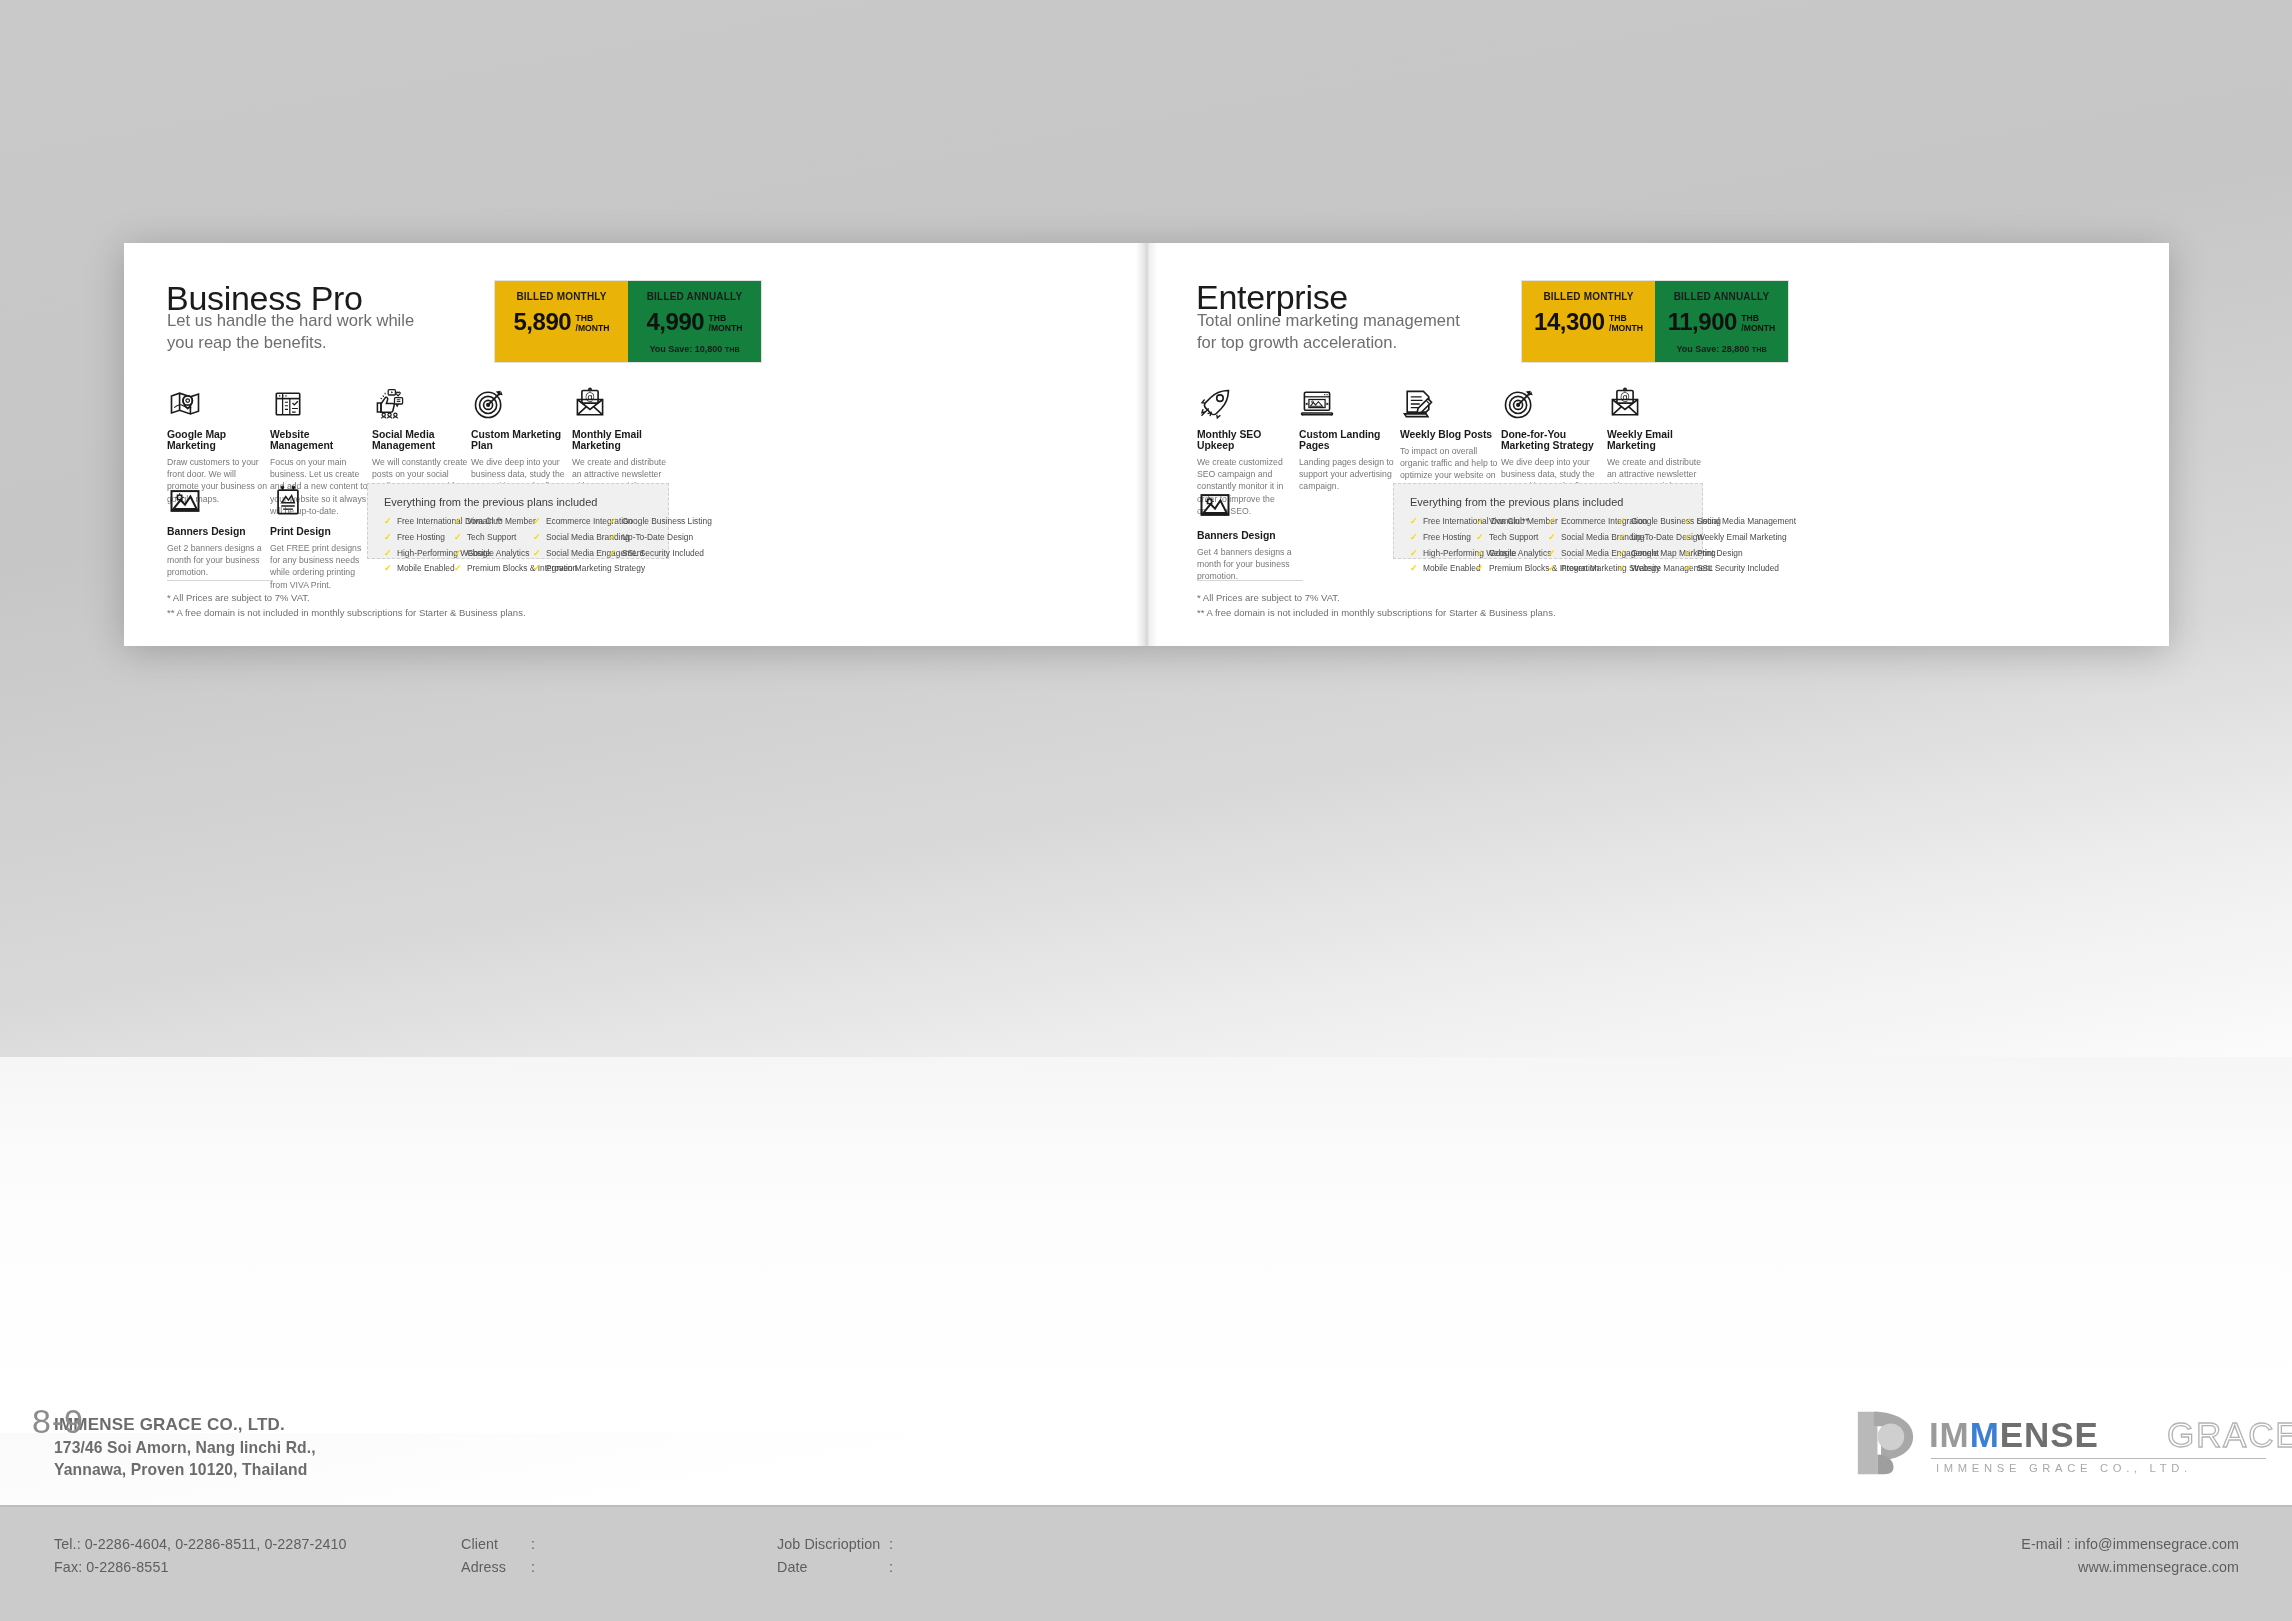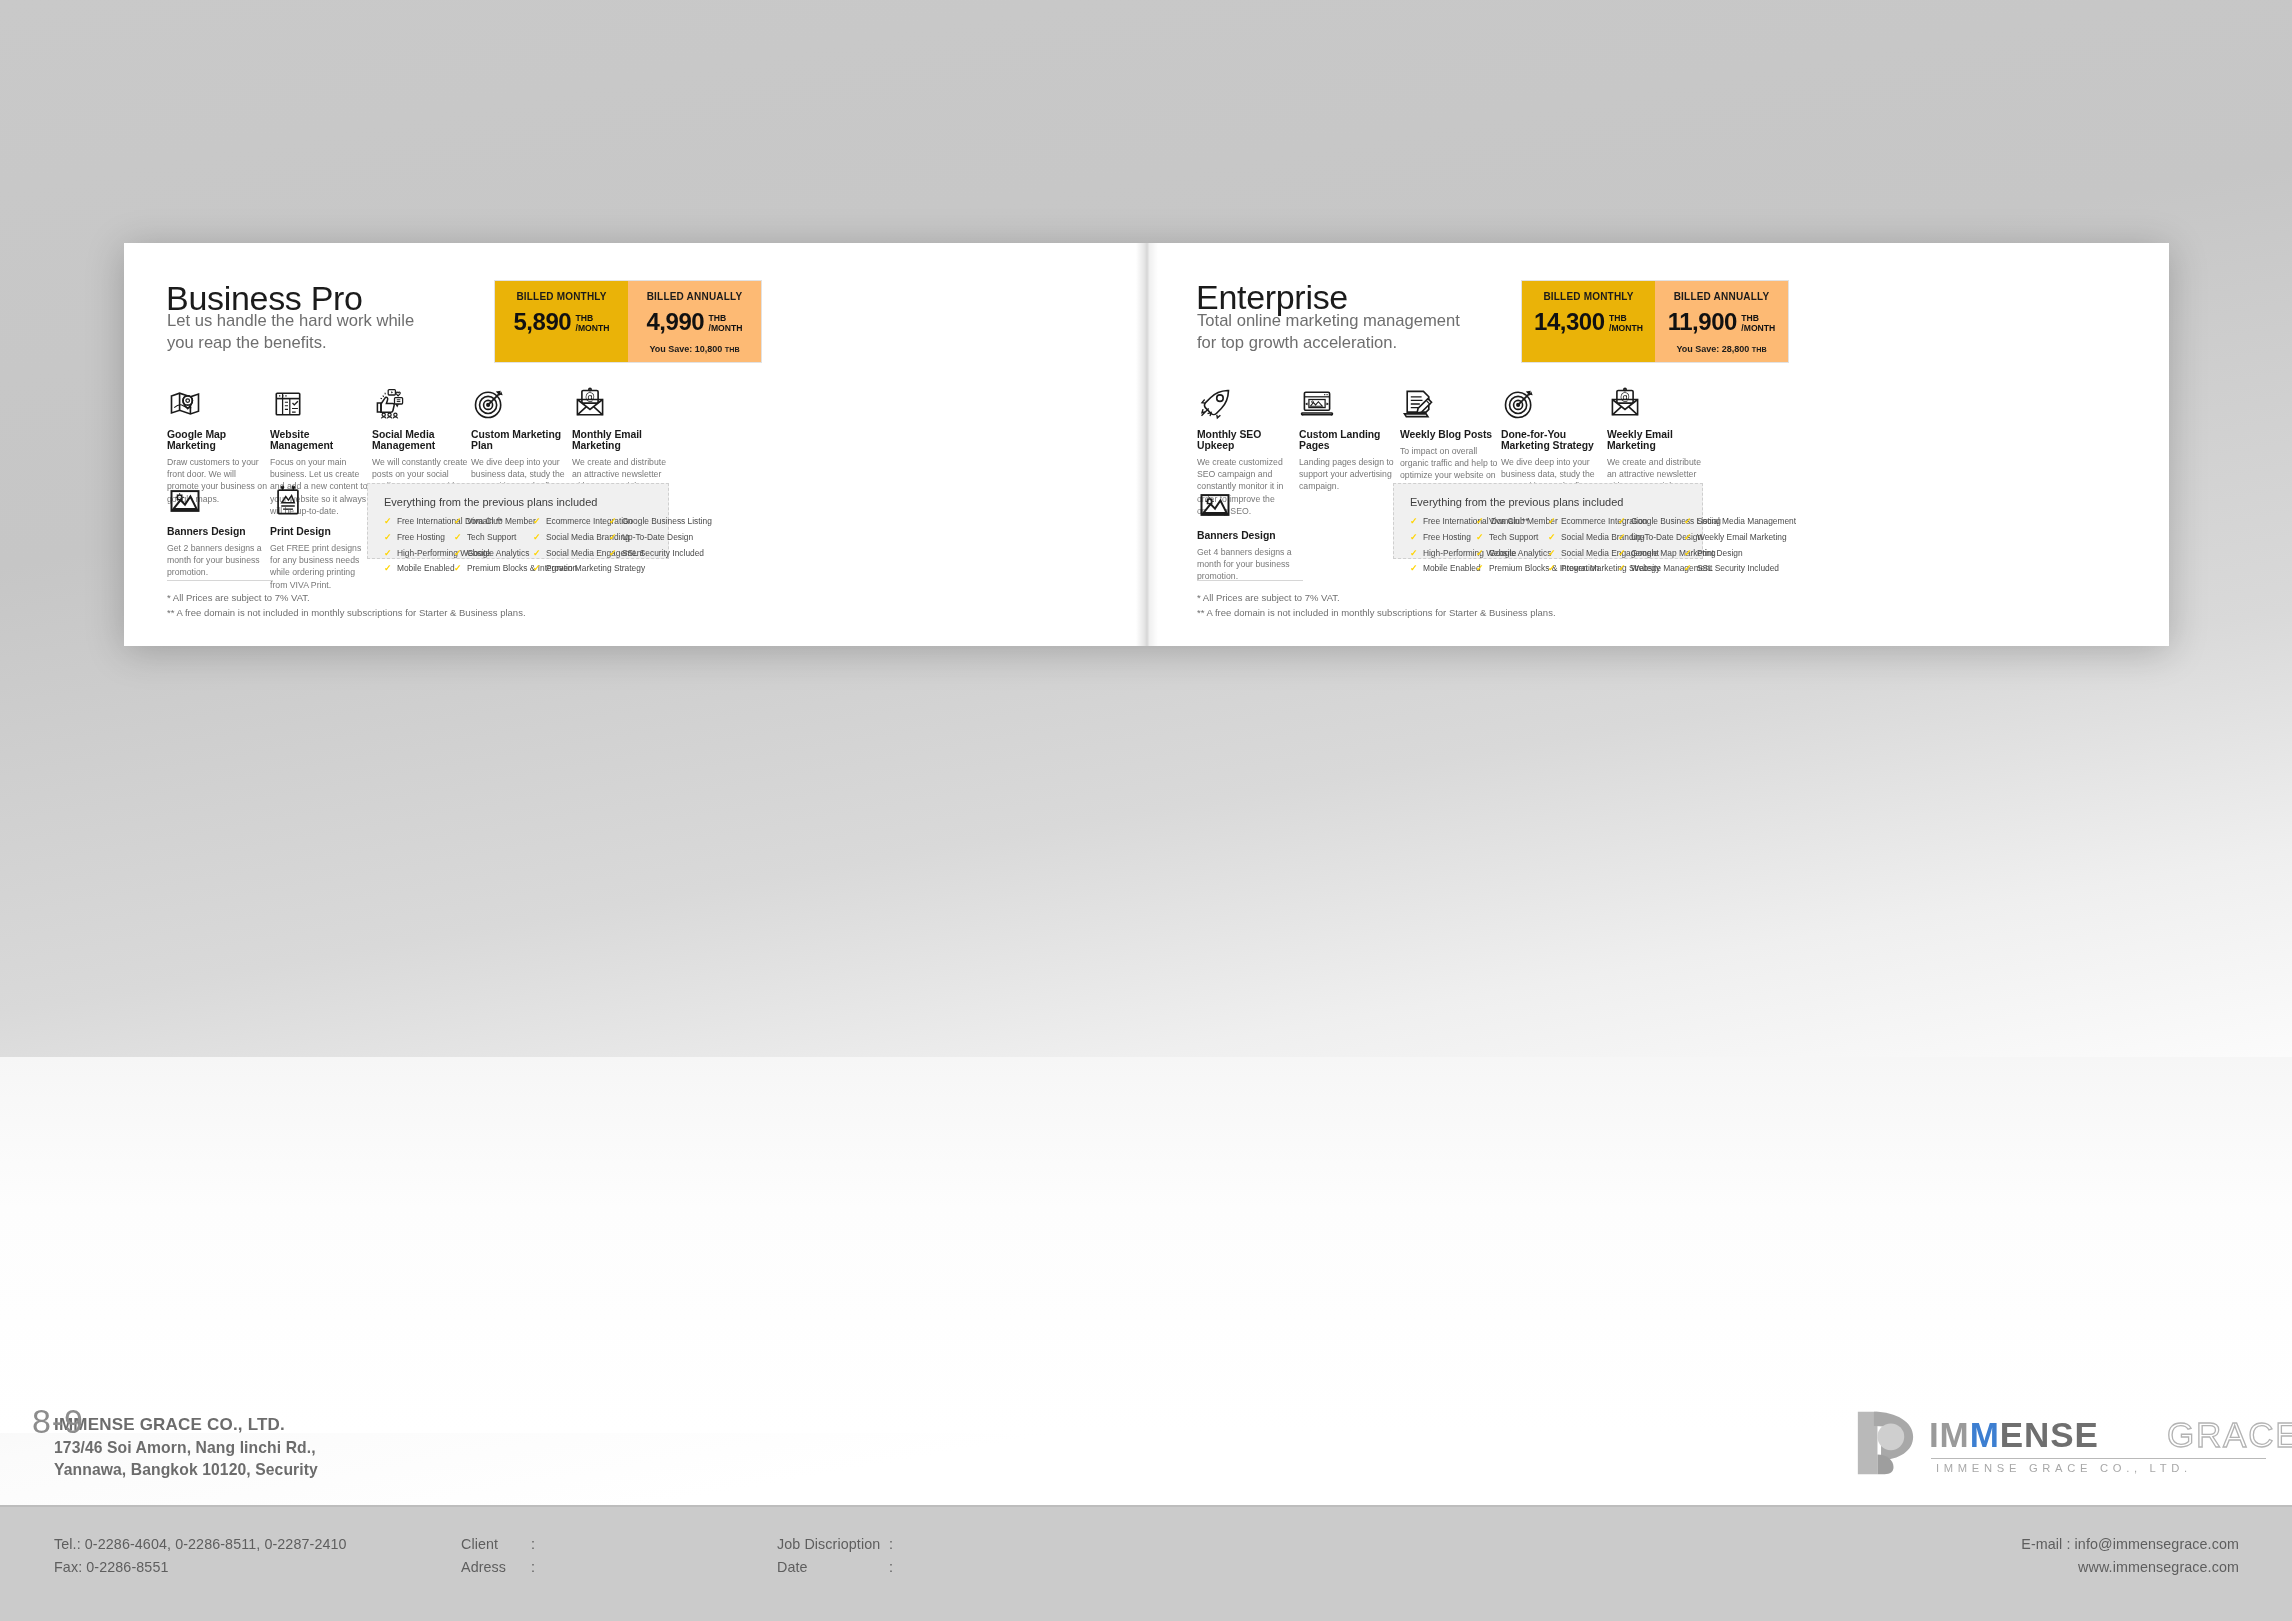--- a/index.html
+++ b/index.html
@@ -36,21 +36,21 @@
     letter-spacing:-0.3px;line-height:1;
   }
   .plan-sub{
     position:absolute;font-size:16.6px;color:#6e6e6e;line-height:1.32;
     font-weight:400;
   }
   
   .pricebox{position:absolute;display:flex;border:0.9px solid #e2e2e2;background:#fff;}
   .pcell{box-sizing:border-box;text-align:center;}
   .pcell.monthly{width:133px;padding:9.9px 5.4px 12.5px;background:#eab308;}
-  .pcell.annual{width:133px;padding:9.9px 5.4px 8px;background:#fdba74;}
+  .pcell.annual{width:133px;padding:9.9px 5.4px 8px;background:#15803d;}
   .pcell-label{font-size:10px;font-weight:700;color:#1b1b1b;letter-spacing:0.2px;}
   .price-row{display:flex;align-items:flex-end;justify-content:center;margin-top:9px;}
   .price-amt{font-size:24px;font-weight:700;color:#111;line-height:.95;letter-spacing:-0.5px;}
   .price-unit{font-size:8.6px;font-weight:700;color:#111;line-height:1.12;text-align:left;margin-left:4.5px;margin-top:2.7px;}
   .save{font-size:9px;font-weight:600;color:#1b1b1b;margin-top:9.9px;}
   .save .thb{font-size:7.2px;}
 
   
   .feat{position:absolute;}
   .feat-ico{width:36px;height:36px;margin-bottom:7.2px;}
@@ -553,21 +553,21 @@
   <div class="notes" style="left:40px;top:337px;">
     <div class="notes-rule"></div>
     <div class="note">* All Prices are subject to 7% VAT.</div>
     <div class="note">** A free domain is not included in monthly subscriptions for Starter &amp; Business plans.</div>
   </div>
 </div>
 
 <div class="footer-info">
   <div class="company">IMMENSE GRACE CO., LTD.</div>
   <div class="addr">173/46 Soi Amorn, Nang linchi Rd.,</div>
-  <div class="addr">Yannawa, Bangkok 10120, Security</div>
+  <div class="addr">Yannawa, Proven 10120, Thailand</div>
 </div>
 
 <div class="pageno">8-9</div>
 
 <div class="logo">
   <div class="logo-mark">
     <svg width="63" height="66" viewBox="0 0 70 74">
       <path d="M4 2 L26 2 L26 72 L4 72 Z" fill="#b9b9b9"></path>
       <path d="M22 2 C48 2 66 14 66 30 C66 46 50 56 30 56 L30 40 C42 40 50 35 50 29 C50 22 40 18 22 18 Z" fill="#a8a8a8"></path>
       <circle cx="41" cy="30" r="15" fill="#cfcfcf"></circle>

